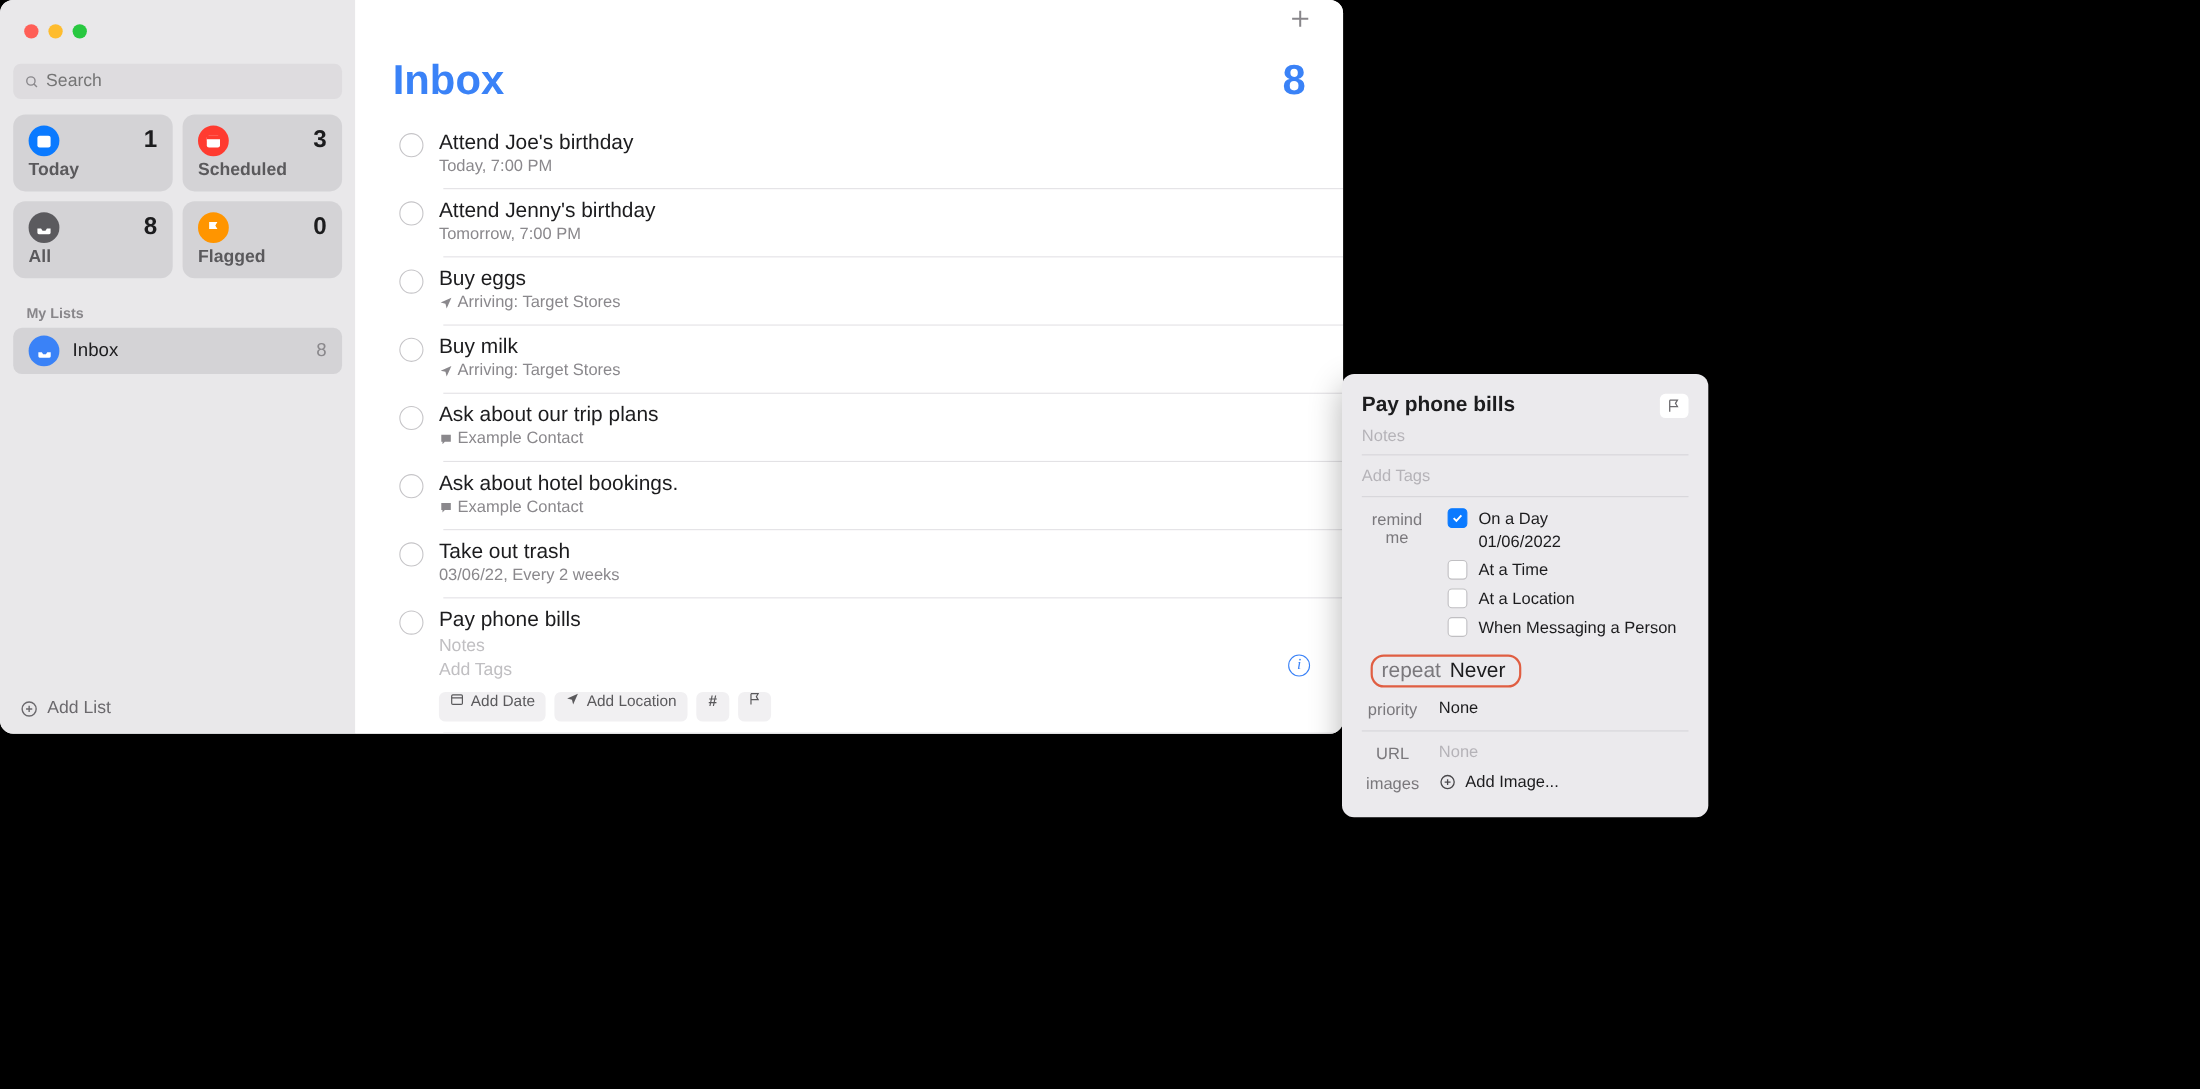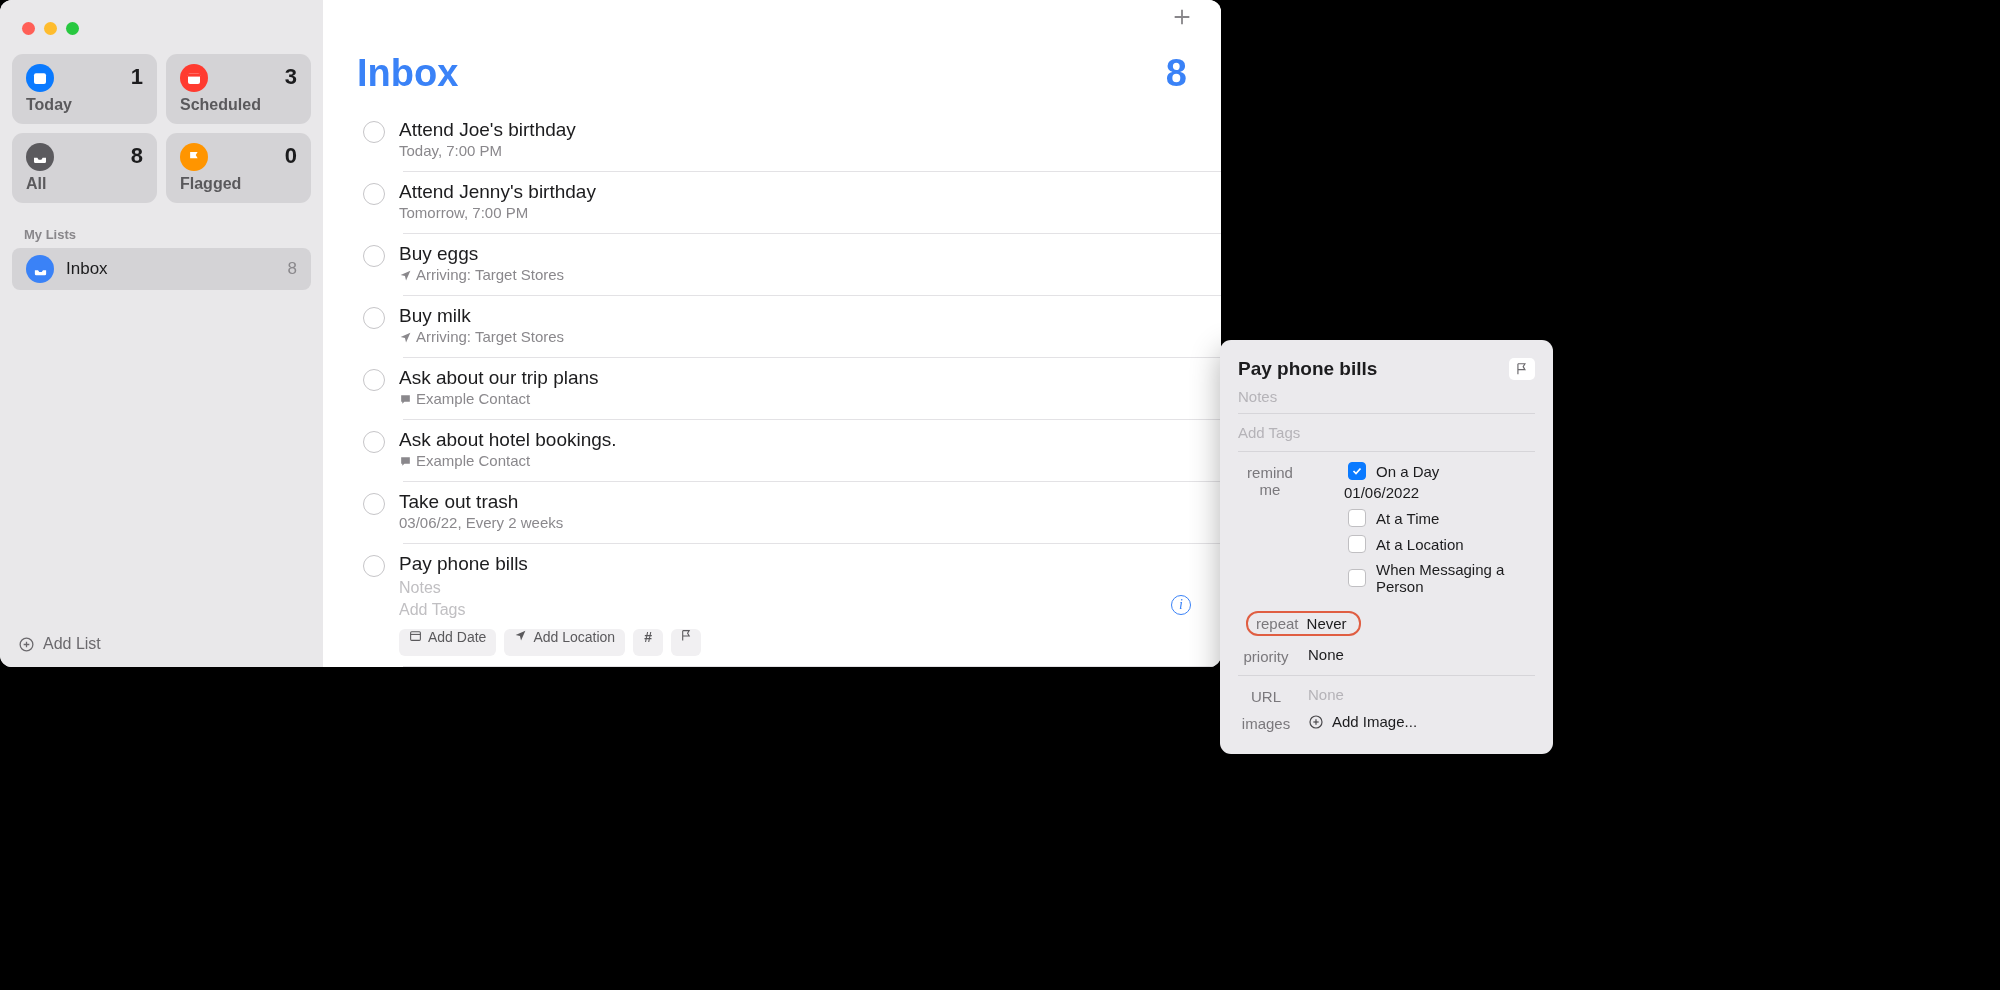--- a/index.html
+++ b/index.html
@@ -53,42 +53,51 @@
 .details-panel { position: absolute; left: 1220px; top: 340px; width: 333px; background: #ebeaed; border-radius: 11px; padding: 18px 18px 14px 18px; box-shadow: 0 10px 30px rgba(0,0,0,0.3); }
 .dp-head { display: flex; justify-content: space-between; align-items: flex-start; }
 .dp-title { font-size: 19px; font-weight: 600; color: #1c1c1e; }
 .dp-flag { width: 26px; height: 22px; border-radius: 5px; background: #fff; display:flex; align-items:center; justify-content:center; cursor:pointer; }
 .dp-notes { font-size: 15px; color: #b5b3b8; margin: 8px 0 8px 0; }
 .dp-sep { height: 1px; background: #d6d5d9; margin: 0 0 10px 0; }
 .dp-tags { font-size: 15px; color: #b5b3b8; margin-bottom: 10px; }
 .dp-row { display: flex; align-items: flex-start; gap: 14px; margin-bottom: 8px; }
 .dp-label { width: 64px; text-align: center; font-size: 15px; color: #7a787c; padding-top: 2px; flex-shrink: 0; }
 .dp-opts { flex: 1; }
-.dp-opt { display: flex; align-items: center; gap: 10px; margin-bottom: 8px; font-size: 15px; color: #1c1c1e; margin-left: 32px; }
+.dp-opt { display: flex; align-items: center; gap: 10px; margin-bottom: 8px; font-size: 15px; color: #1c1c1e; }
 .dp-check { width: 18px; height: 18px; border-radius: 4px; background: #fff; border:1px solid #c0bfc2; display:flex; align-items:center; justify-content:center; flex-shrink:0; cursor:pointer; }
 .dp-check.on { background: #0a7aff; border-color: #0a7aff; color: #fff; }
 .dp-date { font-size: 15px; color: #1c1c1e; margin-left: 28px; margin-top: -4px; margin-bottom: 8px; }
-.dp-repeat { border: 2px solid #e05e42; border-radius: 12px; padding: 2px 12px 2px 8px; font-size: 15px; color: #1c1c1e; display: inline-flex; align-items: center; gap: 8px; }
+.dp-repeat { border: 2px solid #e05e42; border-radius: 12px; padding: 2px 12px 2px 8px; font-size: 19px; color: #1c1c1e; display: inline-flex; align-items: center; gap: 8px; }
 .dp-repeat .lbl { color: #7a787c; }
 .dp-val { font-size: 15px; color: #1c1c1e; }
 .dp-url { font-size: 15px; color: #b5b3b8; }
 .dp-sep2 { height: 1px; background: #d6d5d9; margin: 10px 0; }
 .dp-addimg { display:flex; align-items:center; gap:8px; font-size:15px; color:#1c1c1e; cursor:pointer;}
 .svg-ico { display:block; }
 </style>
 </head>
 <body>
 
 <div class="app-window">
 
   <div class="sidebar">
     <div class="traffic-lights">
       <div class="tl tl-red"></div>
       <div class="tl tl-yellow"></div>
       <div class="tl tl-green"></div>
+    </div>
+    <div class="search-wrap">
+      <div class="search-box">
+        <svg class="svg-ico" width="15" height="15" viewBox="0 0 24 24" fill="none" stroke="#8a888c" stroke-width="2.2">
+            <circle cx="10.5" cy="10.5" r="6.5"></circle>
+            <line x1="20" y1="20" x2="15.2" y2="15.2"></line>
+          </svg>
+        <input type="text" placeholder="Search" style="">
+      </div>
     </div>
 
     <div class="smart-lists">
       <div class="smart-card">
         <div class="smart-top">
           <div class="smart-icon" style="background:#0a7aff">
             <svg width="16" height="16" viewBox="0 0 24 24" fill="#fff">
                 <rect x="3" y="5" width="18" height="16" rx="3"></rect>
               </svg>
           </div>

